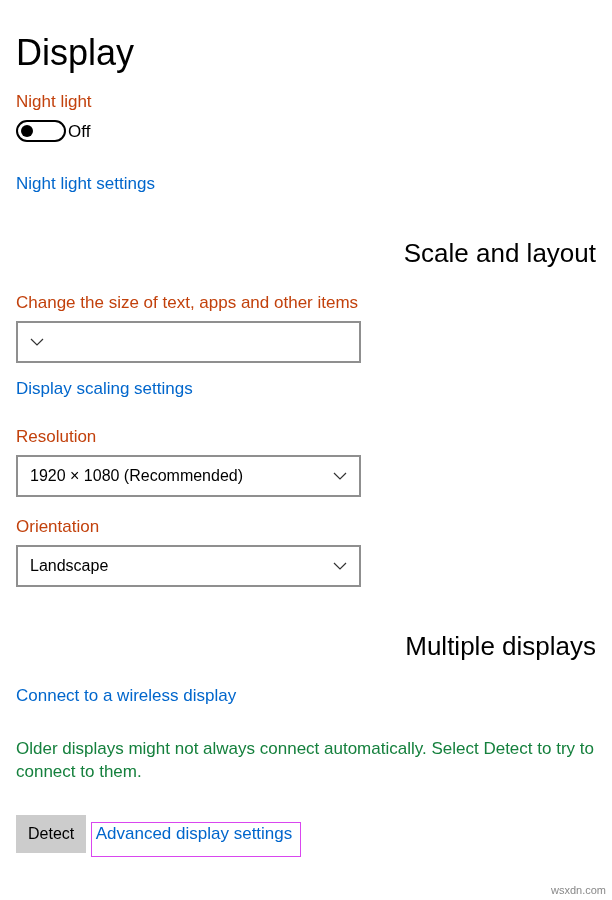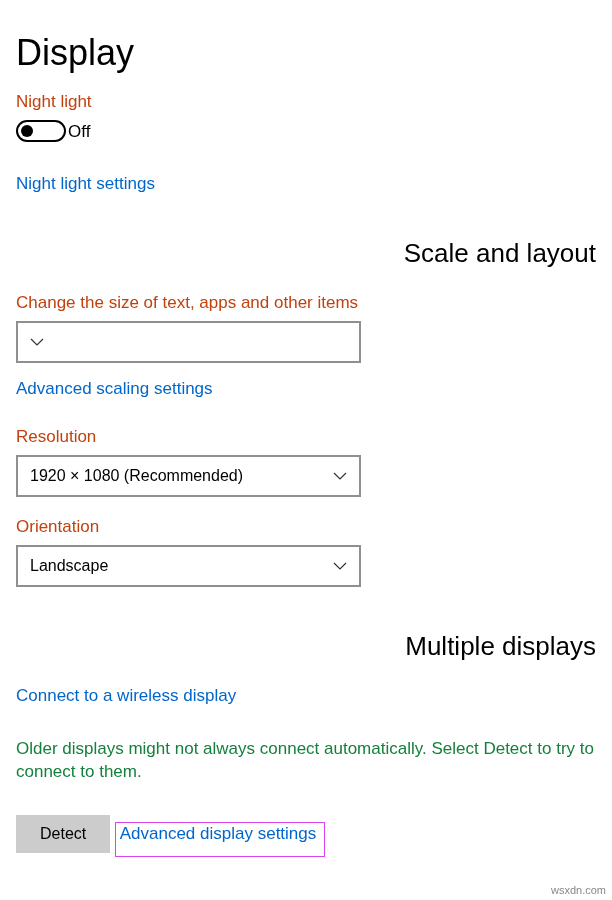--- a/index.html
+++ b/index.html
@@ -93,21 +93,21 @@
     }
     .info-text {
       font-size: 17px;
       color: #15803d;
       margin-bottom: 14px;
       line-height: 1.35;
     }
     .button {
       background: #cccccc;
       border: none;
-      padding: 10px 24px;
+      padding: 10px 12px;
       font-size: 16px;
       cursor: pointer;
       font-family: inherit;
     }
     .highlight-box {
       border: 1px solid #d946ef;
       padding: 1px 8px 12px 4px;
       display: inline-block;
       margin-top: 24px;
     }
@@ -140,21 +140,21 @@
 
 <div class="group">
   <div class="label">Change the size of text, apps and other items</div>
   <div class="dropdown">
     <span class="chevron">
       <svg width="14" height="8" viewBox="0 0 14 8">
           <path d="M1 1 L7 7 L13 1" stroke="#333" stroke-width="1.2" fill="none"></path>
         </svg>
     </span>
   </div>
-  <span class="link">Advanced scaling settings</span>
+  <span class="link">Display scaling settings</span>
 </div>
 
 <div class="group" style="margin-top:28px;">
   <div class="label">Resolution</div>
   <div class="dropdown">
     <span>1920 × 1080 (Recommended)</span>
     <span class="chevron">
       <svg width="14" height="8" viewBox="0 0 14 8">
           <path d="M1 1 L7 7 L13 1" stroke="#333" stroke-width="1.2" fill="none"></path>
         </svg>

